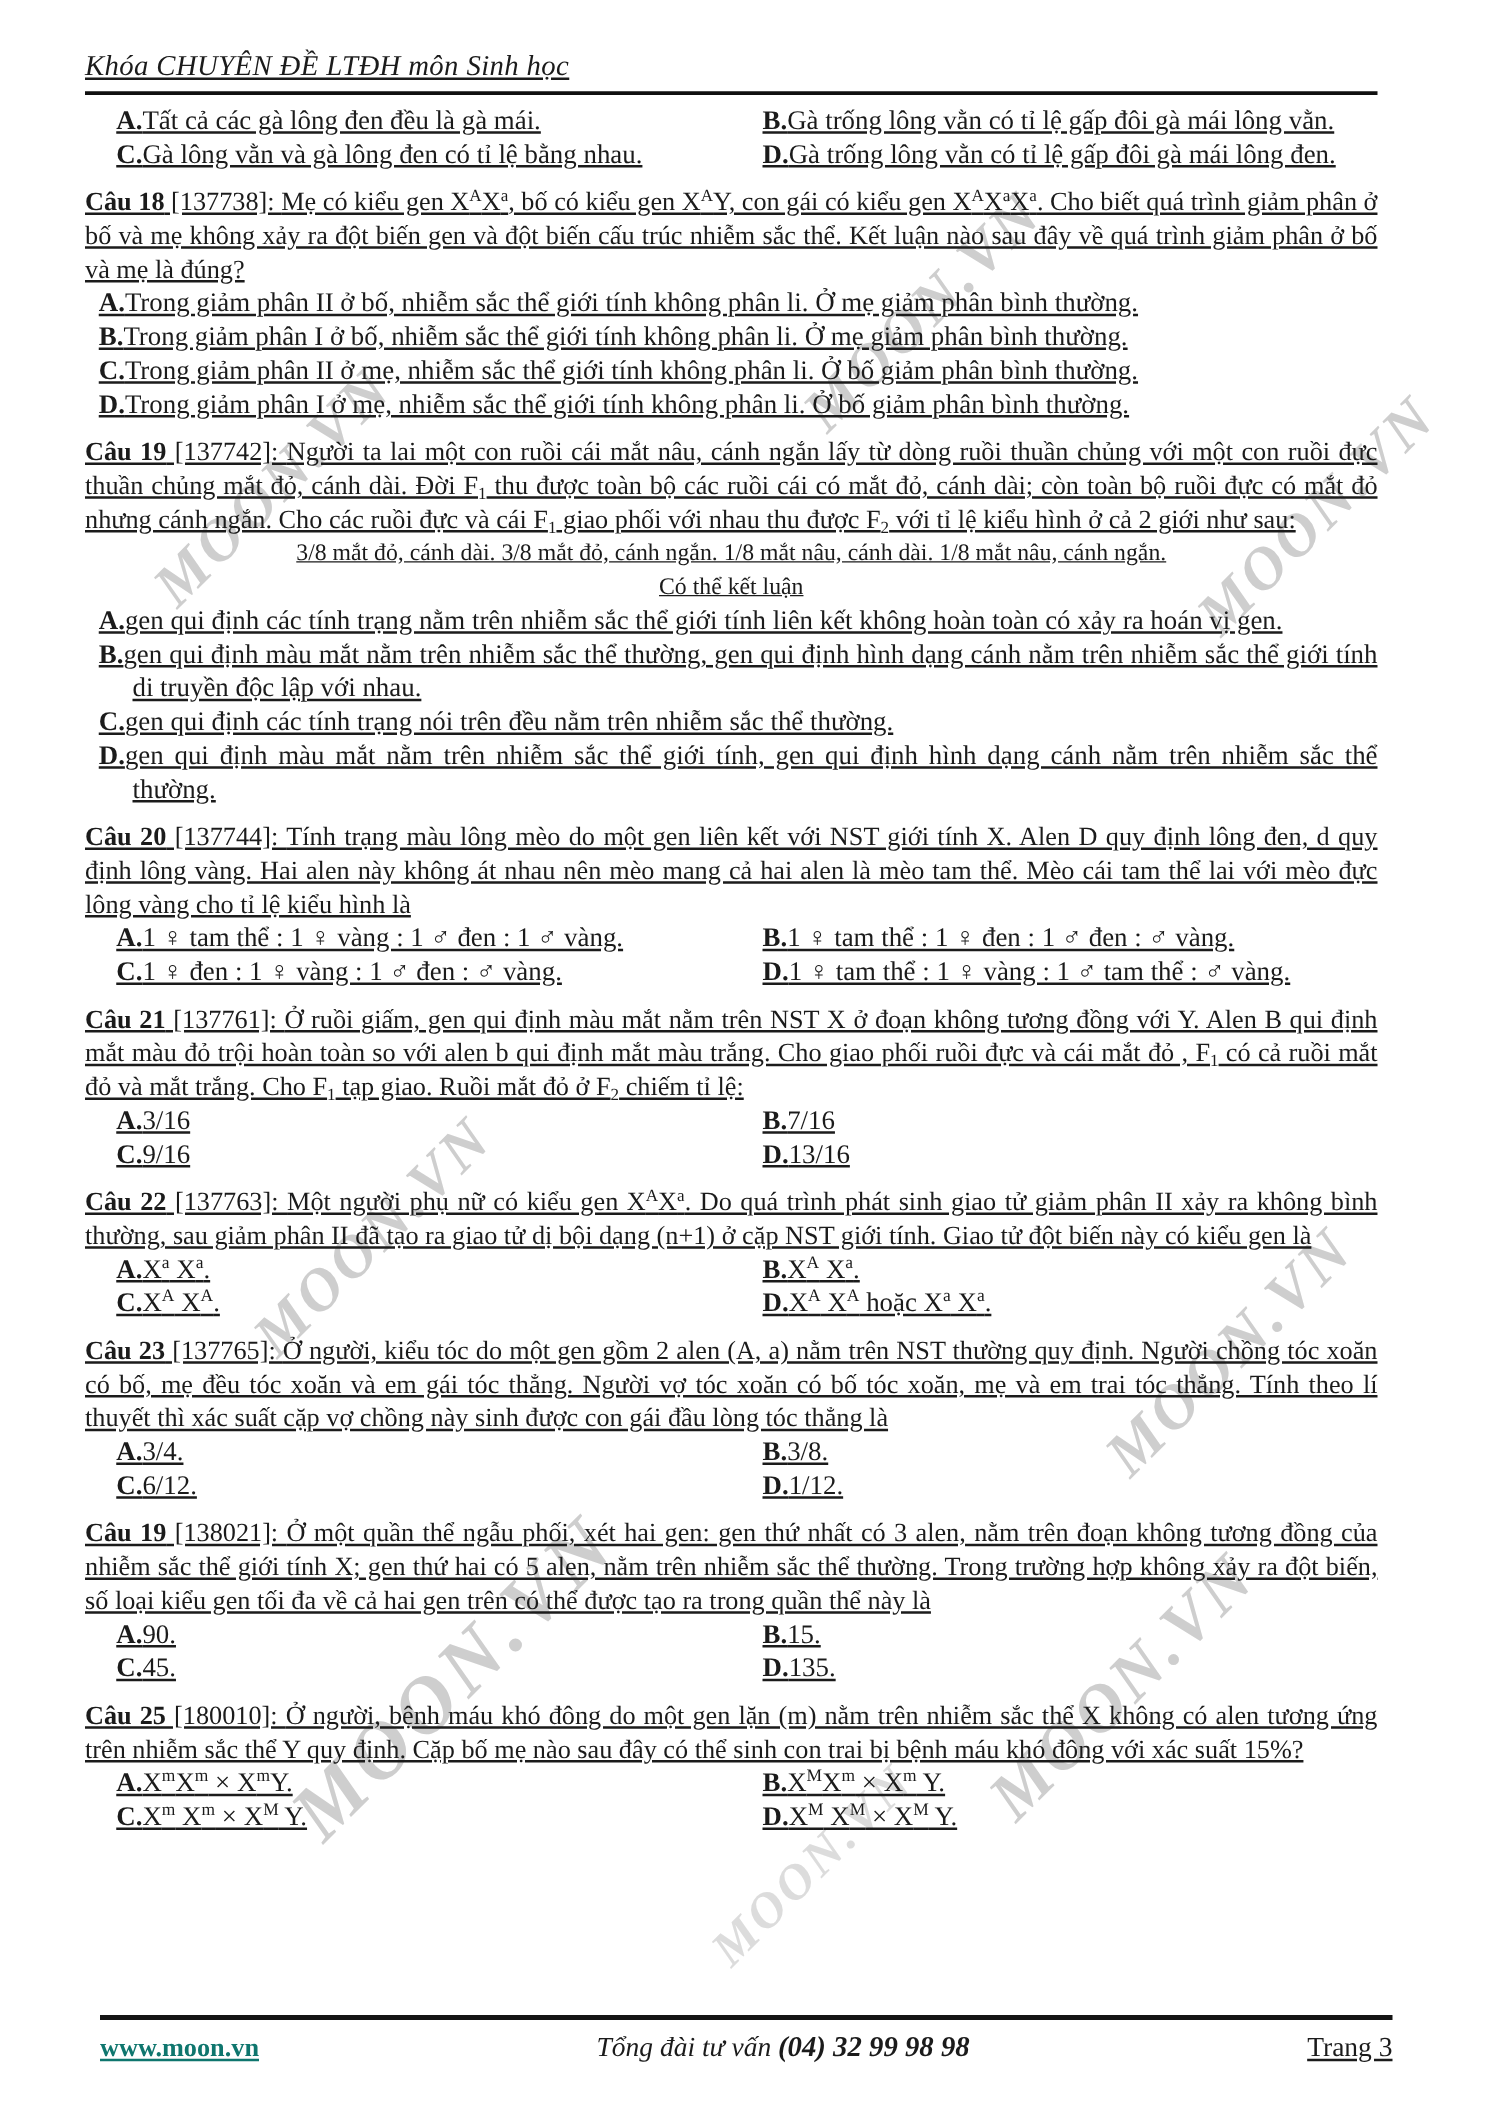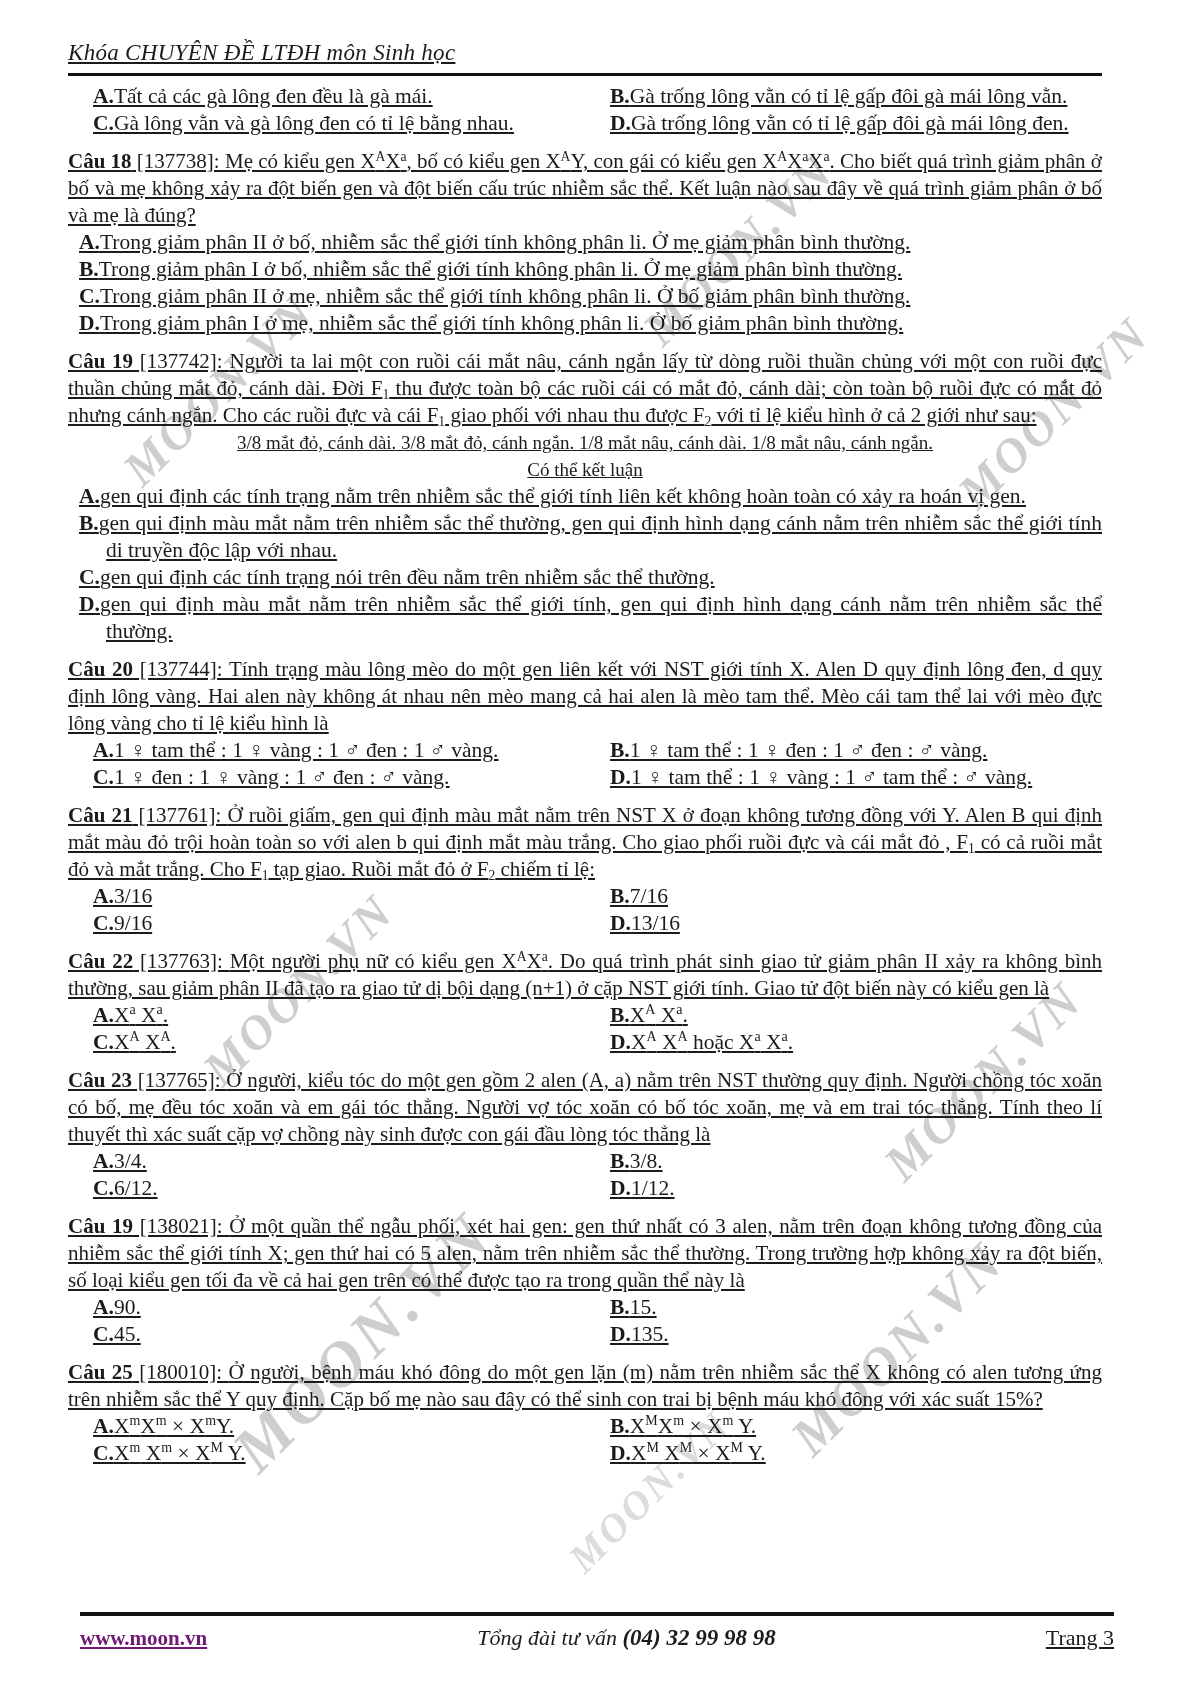--- a/index.html
+++ b/index.html
@@ -147,20 +147,20 @@
             <div class="option"><b class="opt-letter">A.</b><span>X<sup>m</sup>X<sup>m</sup> × X<sup>m</sup>Y.</span></div>
             <div class="option"><b class="opt-letter">B.</b><span>X<sup>M</sup>X<sup>m</sup> × X<sup>m</sup> Y.</span></div>
             <div class="option"><b class="opt-letter">C.</b><span>X<sup>m</sup> X<sup>m</sup> × X<sup>M</sup> Y.</span></div>
             <div class="option"><b class="opt-letter">D.</b><span>X<sup>M</sup> X<sup>M</sup> × X<sup>M</sup> Y.</span></div>
           </div>
         </div>
       </div>
   </div>
 
   <div class="footer">
-    <span class="footer-site" style="color: #701a75;">www.moon.vn</span>
+    <span class="footer-site" style="color: #0f766e;">www.moon.vn</span>
     <span class="footer-center">
       <span>Tổng đài tư vấn</span>
       <span class="footer-phone">(04) 32 99 98 98</span>
     </span>
     <span class="footer-page">Trang 3</span>
   </div>
 </div>
 
 </body></html>

